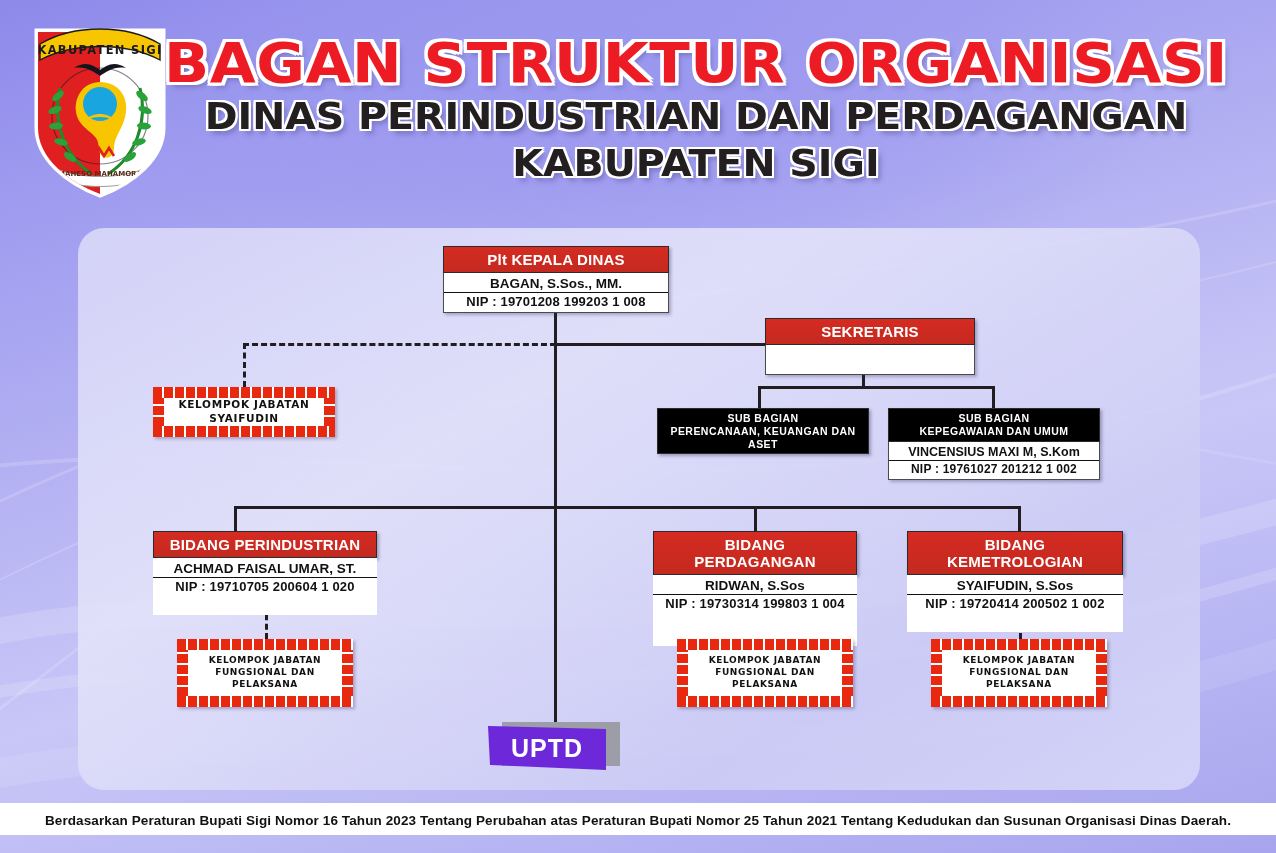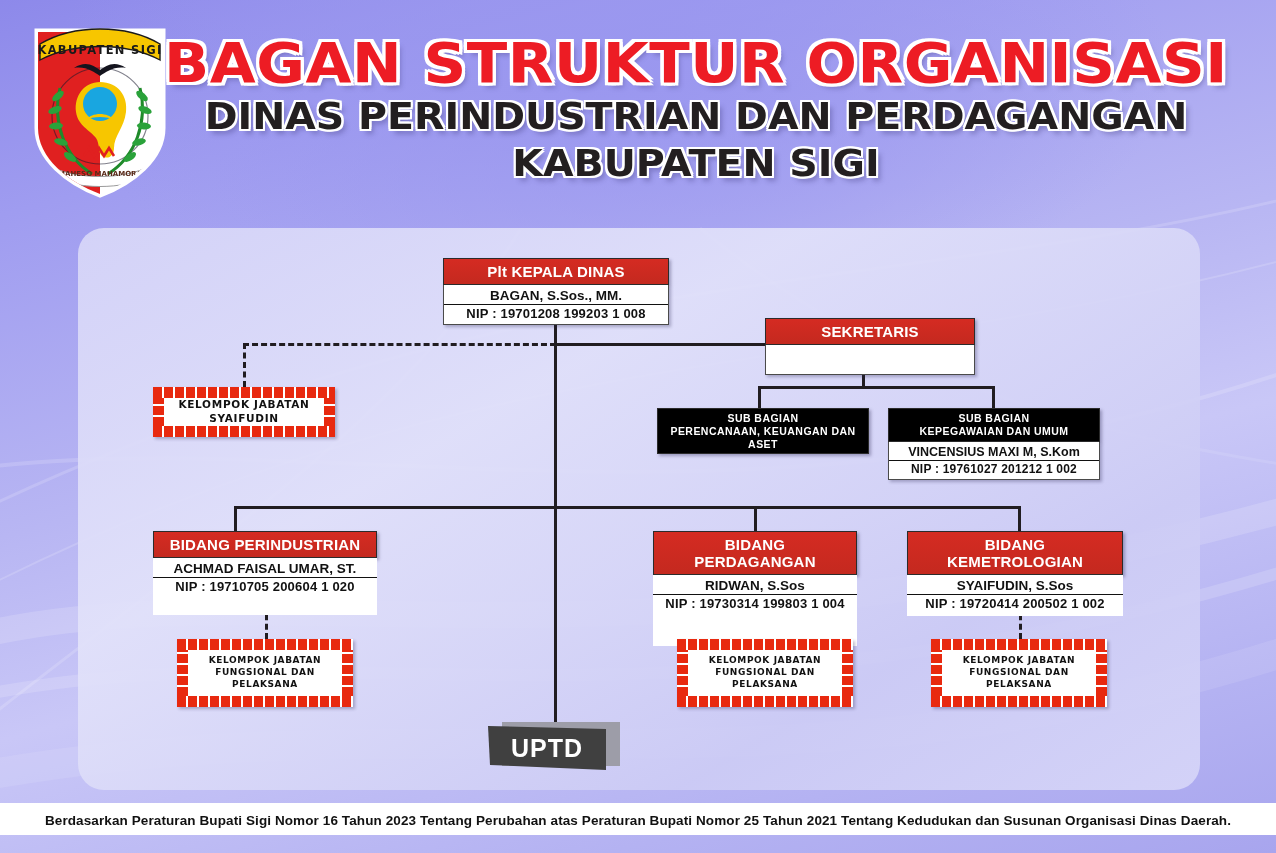--- a/index.html
+++ b/index.html
@@ -81,21 +81,21 @@
   }
   .ln{position:absolute;background:#211d21;}
   .ln.v{width:3px;}
   .ln.h{height:3px;}
   .dash-h{position:absolute;height:0;border-top:3px dashed #211d21;}
   .dash-v{position:absolute;width:0;border-left:3px dashed #211d21;}
   
   .uptd-wrap{position:absolute;left:488px;top:722px;width:132px;height:48px;}
   .uptd-sh{position:absolute;left:14px;top:0;width:118px;height:44px;background:#9d9da8;}
   .uptd{
-    position:absolute;left:0;top:4px;width:118px;height:44px;background:#404040;
+    position:absolute;left:0;top:4px;width:118px;height:44px;background:#6d28d9;
     clip-path:polygon(0 0, 100% 3px, 100% 100%, 2px calc(100% - 5px));
     display:flex;align-items:center;justify-content:center;
   }
   .uptd span{color:#fff;font-size:25px;font-weight:bold;letter-spacing:1px;}
   
   .footer{
     position:absolute;left:0;bottom:18px;width:1276px;background:#fff;
     padding:8px 0 6px;text-align:center;
   }
   .footer span{font-size:13.5px;font-weight:bold;color:#111;letter-spacing:.1px;}
@@ -192,21 +192,21 @@
 <div class="ln v" style="left:234px;top:506px;height:27px;"></div>
 <div class="ln v" style="left:754px;top:506px;height:27px;"></div>
 <div class="ln v" style="left:1018px;top:506px;height:27px;"></div>
 
 <div class="ln v" style="left:554px;top:506px;height:222px;"></div>
 
 <div class="dash-v" style="left:265px;top:605px;height:34px;"></div>
 <div class="dash-v" style="left:765px;top:605px;height:34px;"></div>
 <div class="dash-v" style="left:1019px;top:605px;height:34px;"></div>
 
-<div class="node" style="left:443px;top:258px;width:226px;">
+<div class="node" style="left:443px;top:246px;width:226px;">
   <div class="hdr one">Plt KEPALA DINAS</div>
   <div class="body">
     <div class="nm">BAGAN, S.Sos., MM.</div>
     <div class="nip">NIP : 19701208 199203 1 008</div>
   </div>
 </div>
 
 <div class="node" style="left:765px;top:318px;width:210px;">
   <div class="hdr one">SEKRETARIS</div>
   <div class="body blank"></div>
@@ -266,21 +266,21 @@
   <div class="inner" style="font-size:9px;letter-spacing:.6px;">
     <span>
       <span>KELOMPOK JABATAN</span><br>
       <span>FUNGSIONAL DAN PELAKSANA</span>
     </span>
   </div>
 </div>
 
 <div class="node" style="left:907px;top:531px;width:216px;">
   <div class="hdr one">BIDANG KEMETROLOGIAN</div>
-  <div class="body noborder" style="padding-bottom:2px;">
+  <div class="body noborder" style="padding-bottom:18px;">
     <div class="nm">SYAIFUDIN, S.Sos</div>
     <div class="nip">NIP : 19720414 200502 1 002</div>
   </div>
 </div>
 <div class="node dashbox" style="left:931px;top:639px;width:176px;height:68px;">
   <div class="inner" style="font-size:9px;letter-spacing:.6px;">
     <span>
       <span>KELOMPOK JABATAN</span><br>
       <span>FUNGSIONAL DAN PELAKSANA</span>
     </span>

